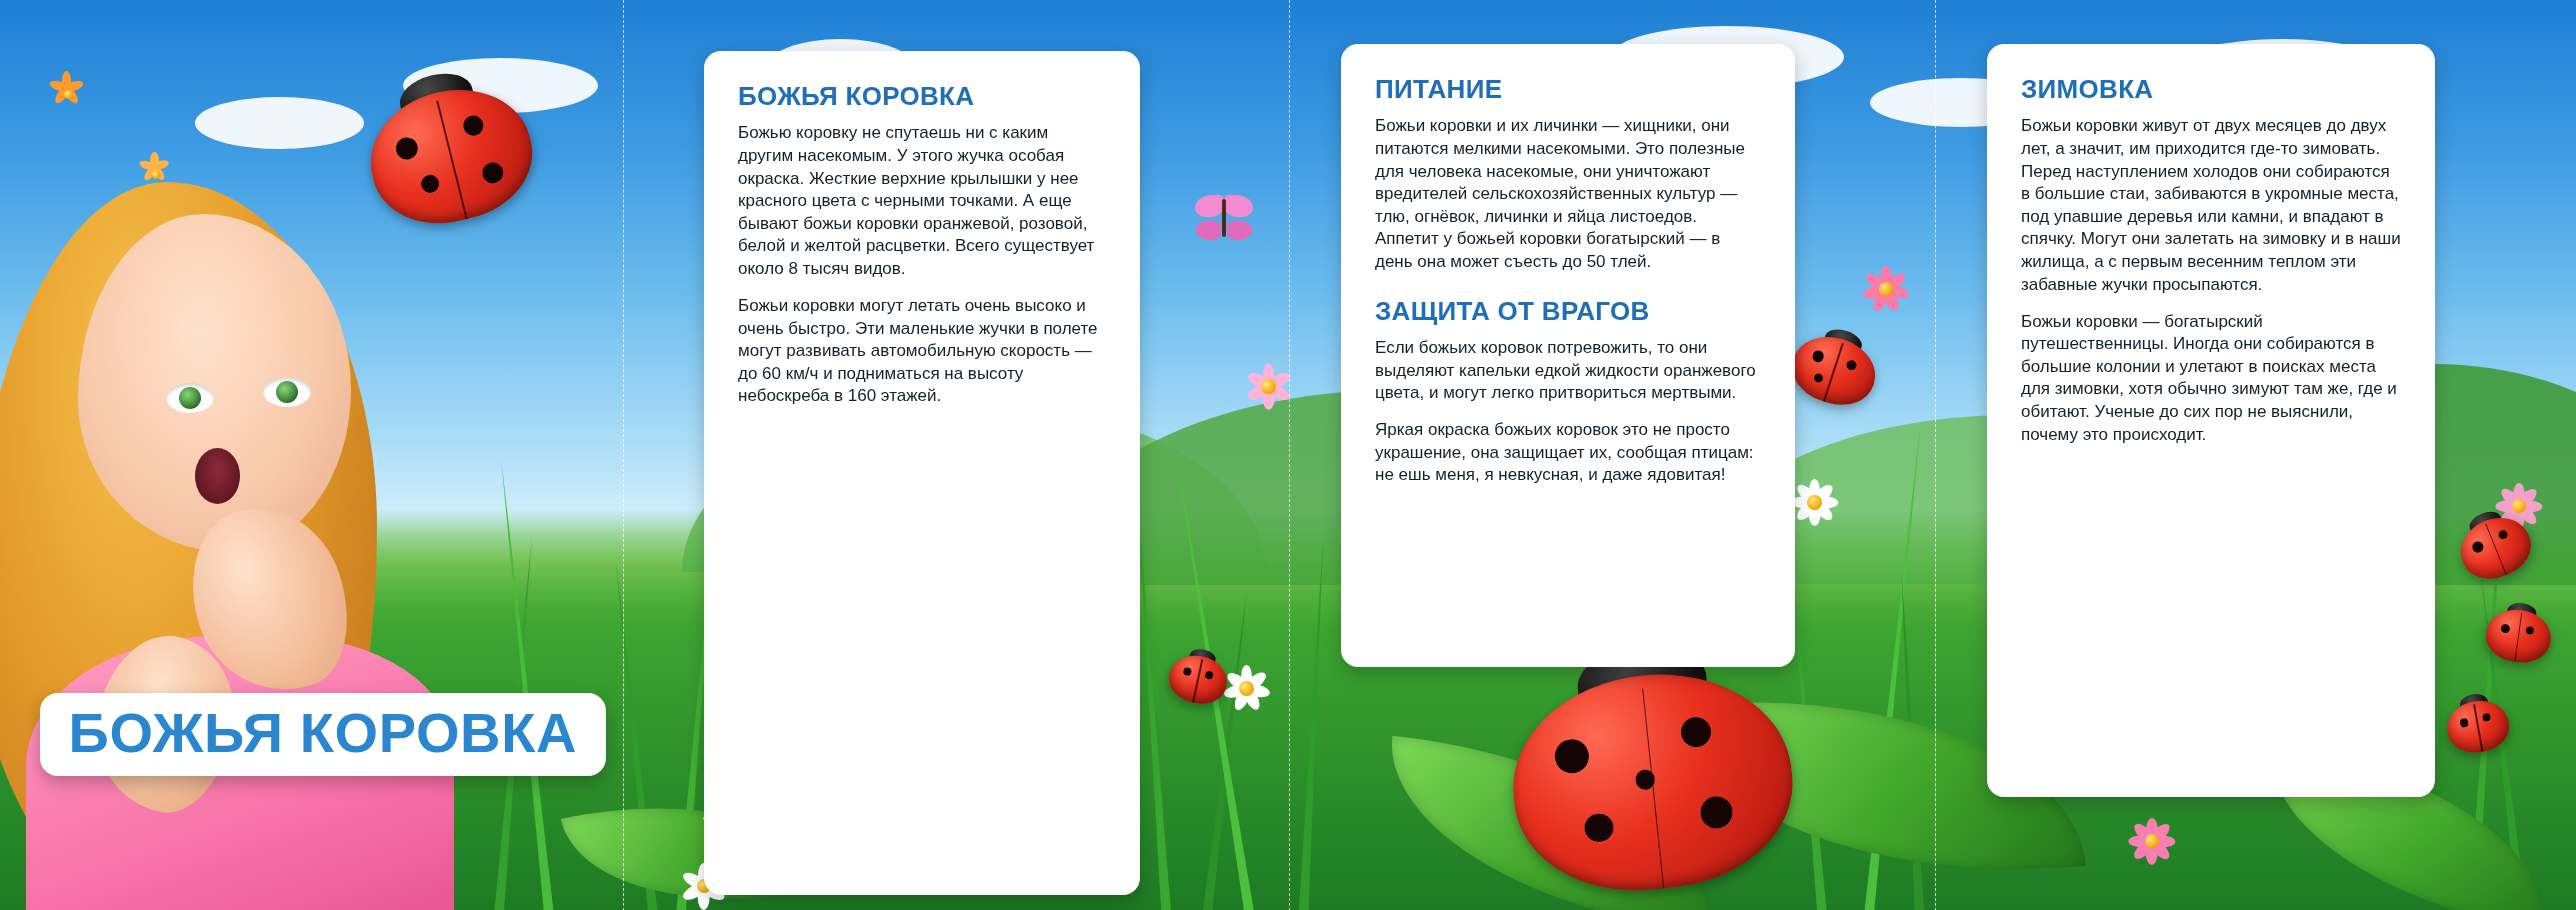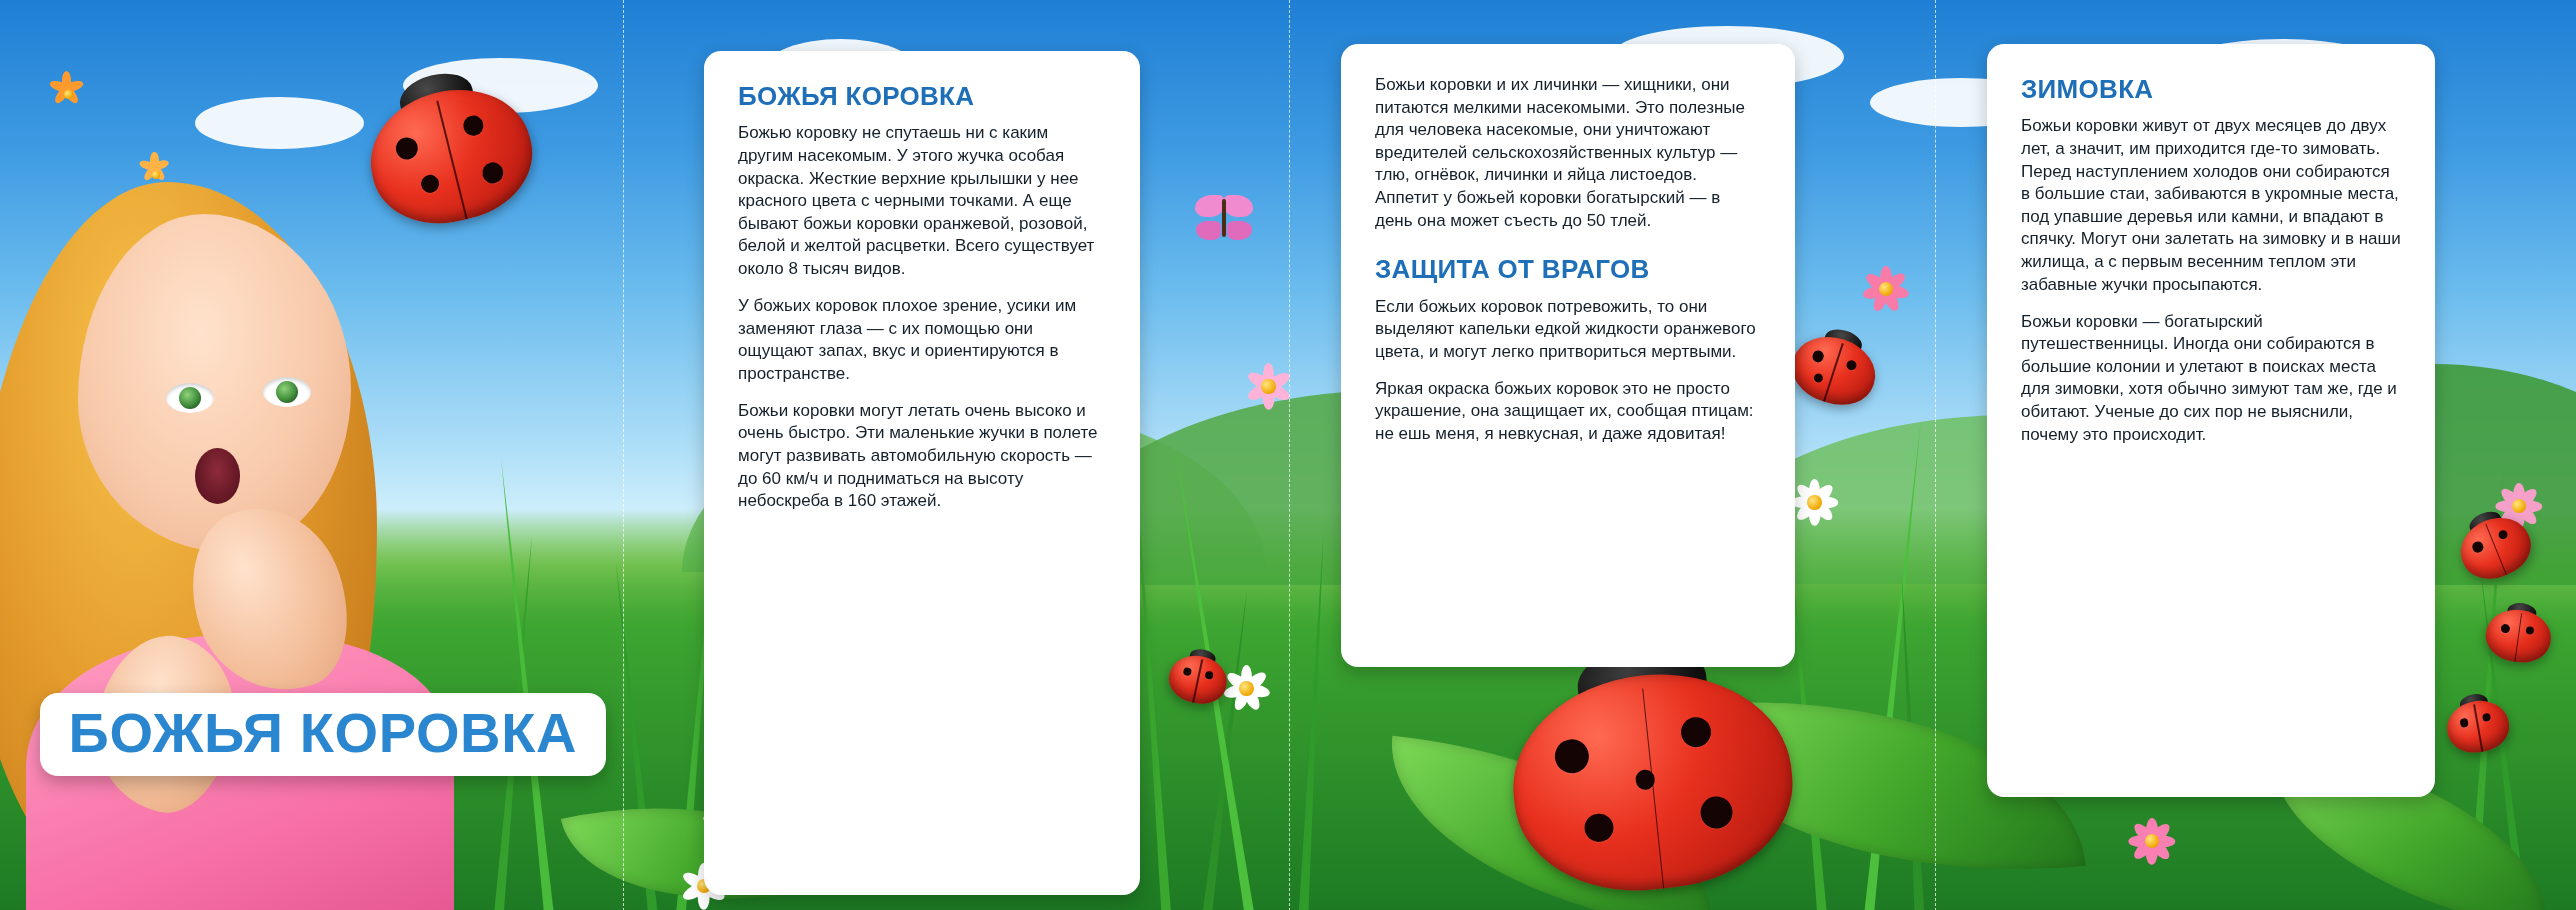--- a/index.html
+++ b/index.html
@@ -430,25 +430,25 @@
   <div class="fold" style="left:1289px;"></div>
   <div class="fold" style="left:1935px;"></div>
 
   <div id="title-badge">
     <div class="t">БОЖЬЯ КОРОВКА</div>
   </div>
 
   <div class="card" id="card-1">
     <h2>БОЖЬЯ КОРОВКА</h2>
     <p>Божью коровку не спутаешь ни с каким другим насекомым.  У этого жучка особая окраска.  Жесткие верхние крылышки у нее красного цвета с черными точками. А еще бывают божьи коровки оранжевой, розовой, белой и желтой расцветки. Всего существует около 8 тысяч видов.</p>
-    <p>У божьих коровок плохое зрение, усики им заменяют глаза — с их помощью они ощущают запах, вкус и ориентируются в пространстве.</p>
     <p>Божьи коровки могут летать очень высоко и очень быстро. Эти маленькие жучки в полете могут развивать автомобильную скорость — до 60 км/ч и подниматься на высоту небоскреба в 160 этажей.</p>
   </div>
 
   <div class="card" id="card-2">
+    <h2>ПИТАНИЕ</h2>
     <p>Божьи коровки и их личинки — хищники, они питаются мелкими насекомыми. Это полезные для человека насекомые, они уничтожают вредителей сельскохозяйственных культур — тлю, огнёвок, личинки и яйца листоедов. Аппетит у божьей коровки богатырский — в день она может съесть до 50 тлей.</p>
     <h2 class="later">ЗАЩИТА ОТ ВРАГОВ</h2>
     <p>Если божьих коровок потревожить, то они выделяют капельки едкой жидкости оранжевого цвета, и могут легко притвориться мертвыми.</p>
     <p>Яркая окраска божьих коровок это не просто украшение, она защищает их, сообщая птицам: не ешь меня, я невкусная, и даже ядовитая!</p>
   </div>
 
   <div class="card" id="card-3">
     <h2>ЗИМОВКА</h2>
     <p>Божьи коровки живут от двух месяцев до двух лет, а значит, им приходится где-то зимовать. Перед наступлением холодов они собираются в большие стаи, забиваются в укромные места, под упавшие деревья или камни, и впадают в спячку. Могут они залетать на зимовку и в наши жилища, а с первым весенним теплом эти забавные жучки просыпаются.</p>
     <p>Божьи коровки — богатырский путешественницы. Иногда они собираются в большие колонии и улетают в поисках места для зимовки, хотя обычно зимуют там же, где и обитают. Ученые до сих пор не выяснили, почему это происходит.</p>

